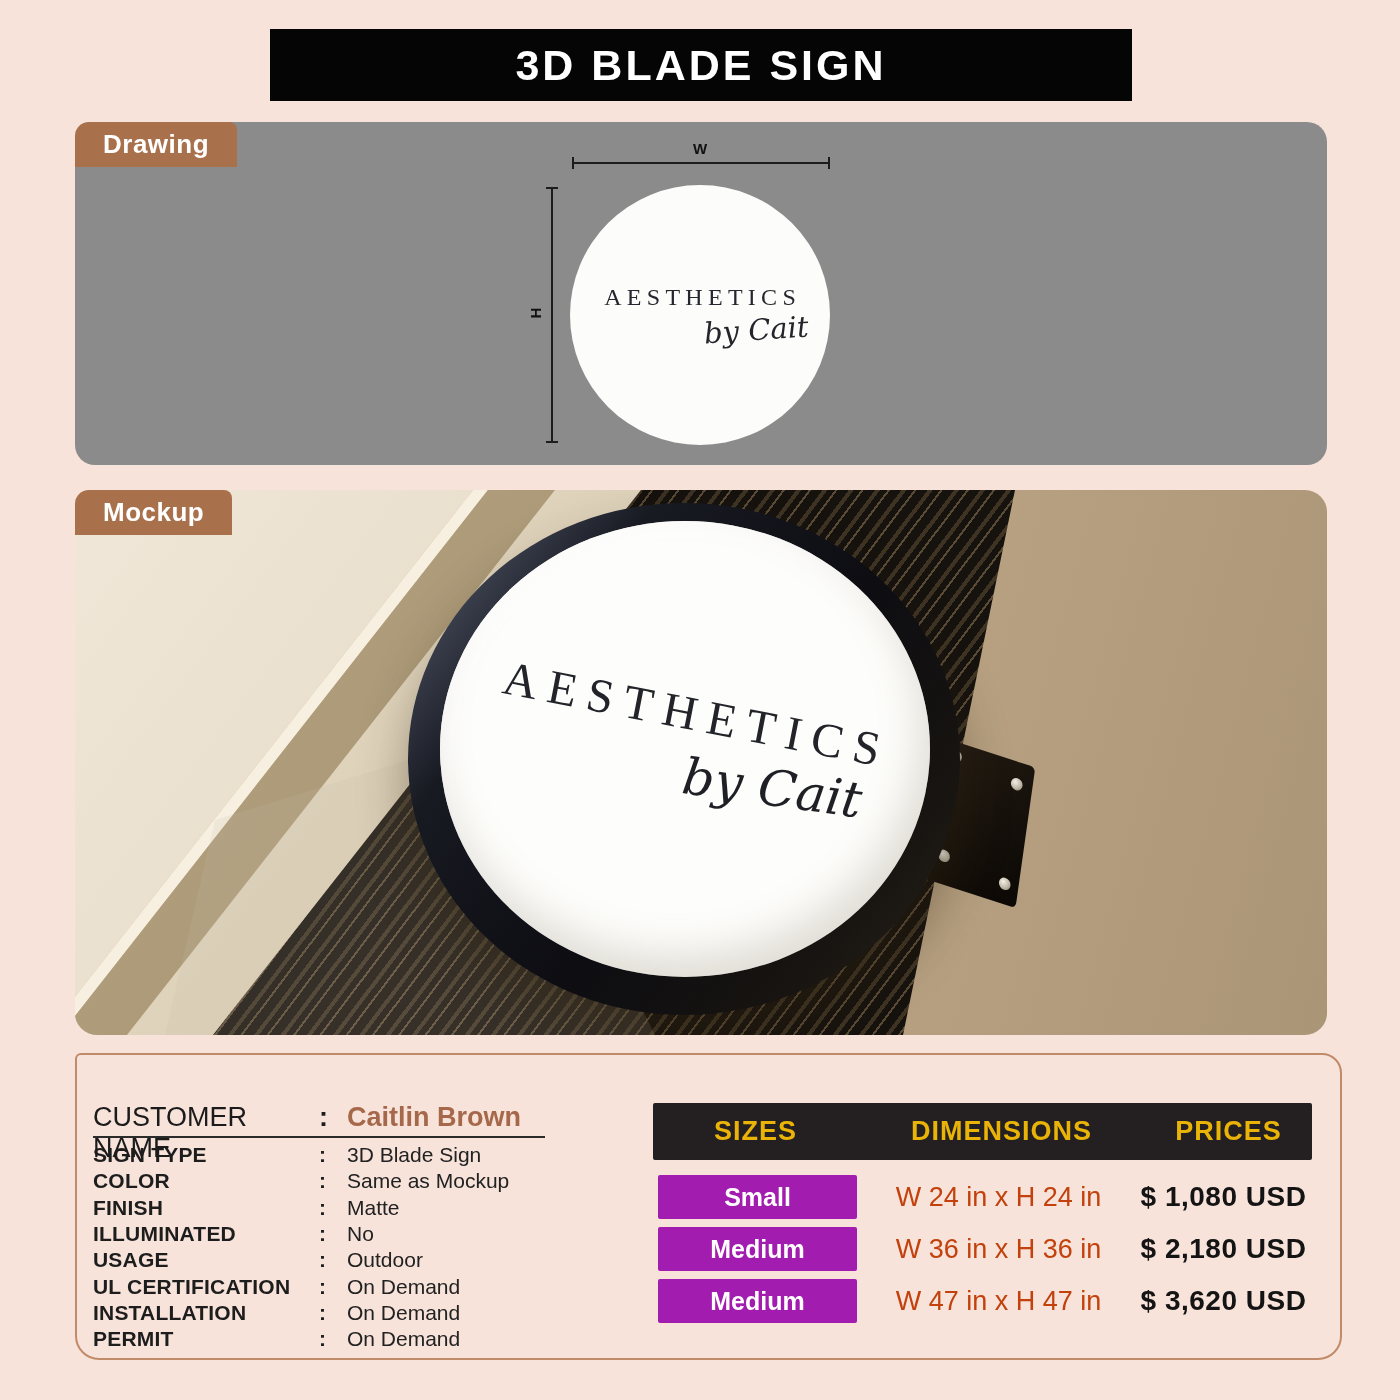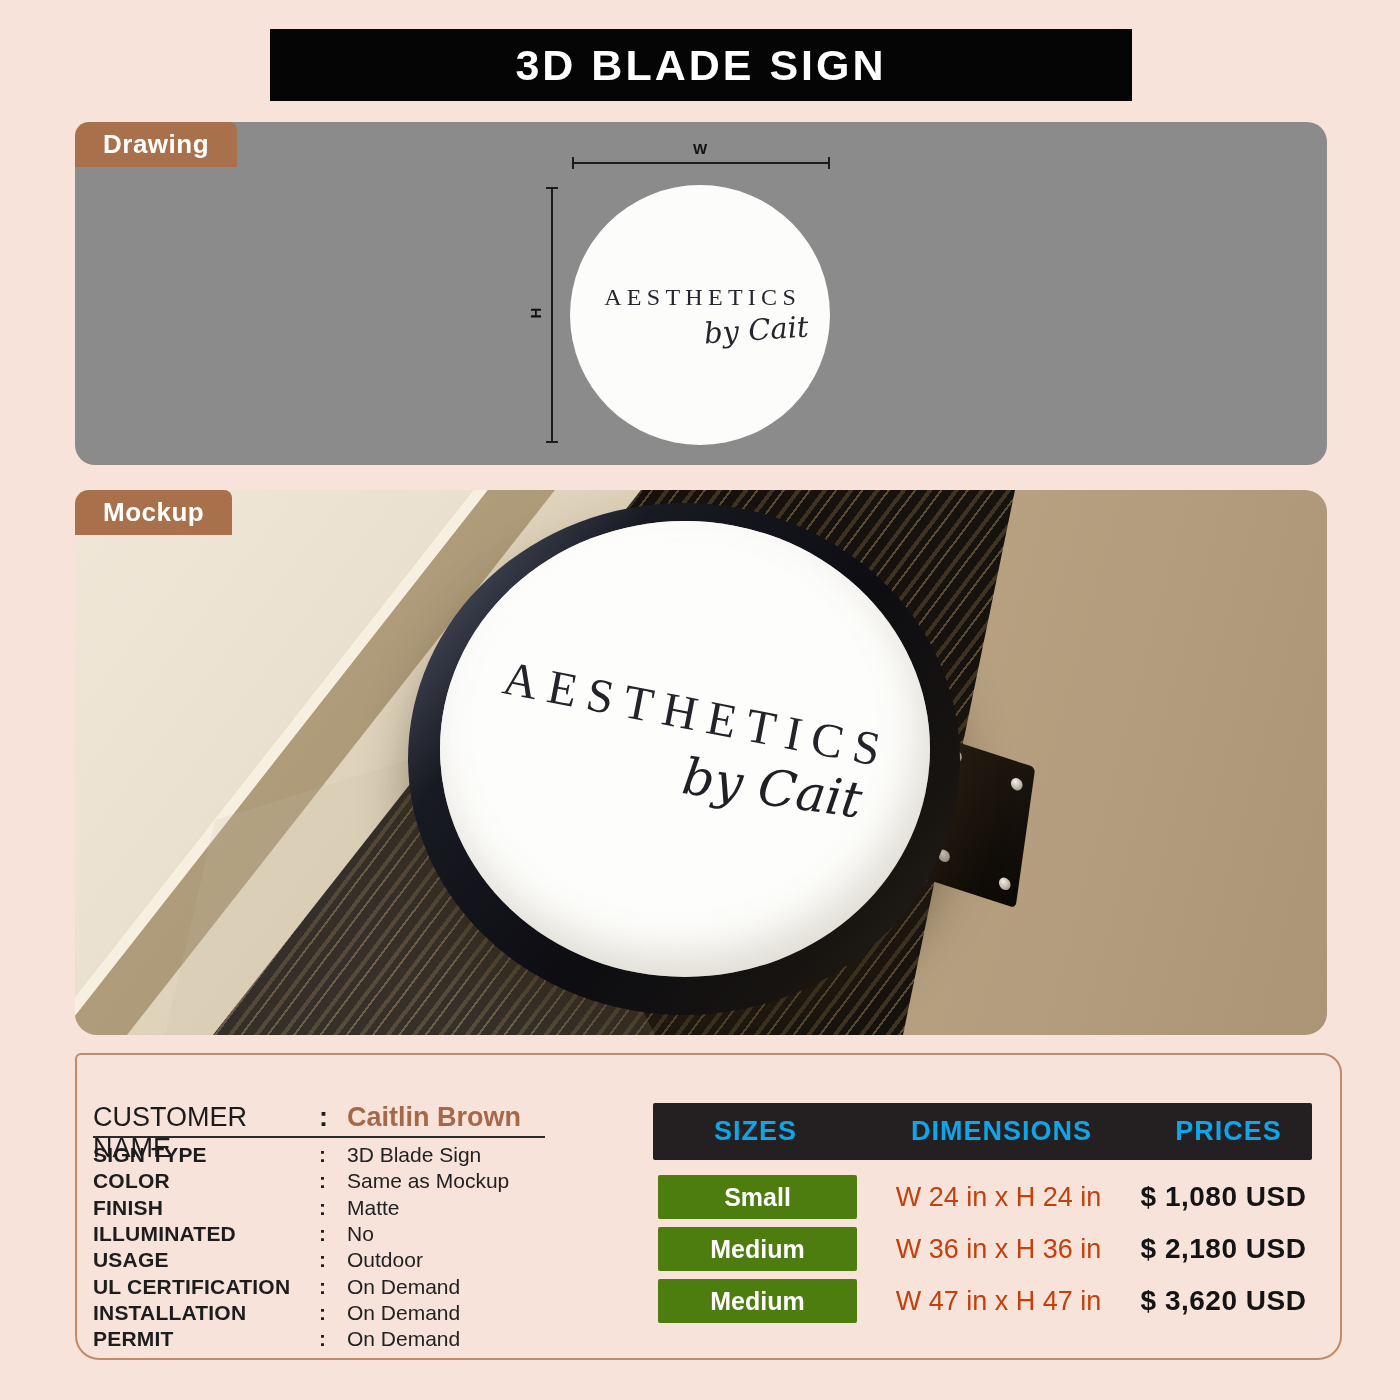--- a/index.html
+++ b/index.html
@@ -165,29 +165,29 @@
   .qlabel{width:226px;font-size:21px;font-weight:800;color:#1d1d1d;letter-spacing:.2px;}
   .qcolon{width:18px;font-size:21px;font-weight:800;color:#1d1d1d;}
   .qvalue{padding-left:10px;font-size:21px;font-weight:400;color:#222;}
 
   
   .price-header{
     position:absolute;left:653px;top:1103px;width:659px;height:57px;
     background:#242021;display:flex;align-items:center;border-radius:2px;
   }
   .price-header span{
-    color:#0ea5e9;font-size:27px;font-weight:700;letter-spacing:1px;text-align:center;
+    color:#eab308;font-size:27px;font-weight:700;letter-spacing:1px;text-align:center;
   }
   .col-size{width:205px;} .col-dim{width:287px;} .col-price{width:167px;}
   .price-row{
     position:absolute;left:653px;width:659px;height:44px;display:flex;align-items:center;
   }
   .row-small{top:1175px;} .row-medium{top:1227px;} .row-large{top:1279px;}
   .size-pill{
-    margin-left:5px;width:199px;height:44px;background:#4d7c0f;border-radius:2px;
+    margin-left:5px;width:199px;height:44px;background:#a21caf;border-radius:2px;
     display:flex;align-items:center;justify-content:center;
     color:#fff;font-size:25px;font-weight:700;
   }
   .dim-cell{width:283px;text-align:center;font-size:27px;color:#c2410c;}
   .price-cell{width:167px;text-align:center;font-size:28px;font-weight:800;color:#141414;letter-spacing:.5px;}
 </style>
 </head>
 <body>
 
 <div class="canvas">

